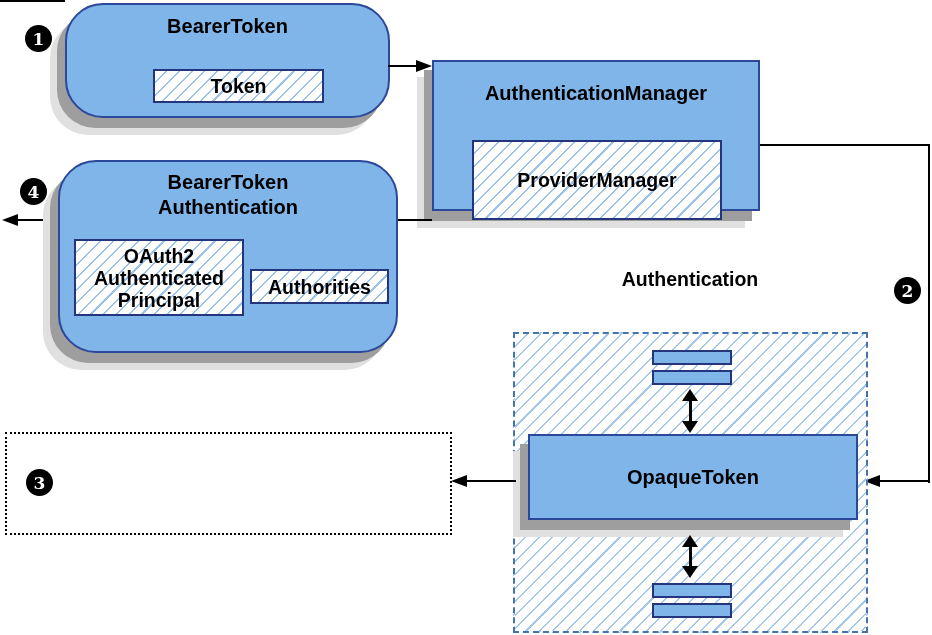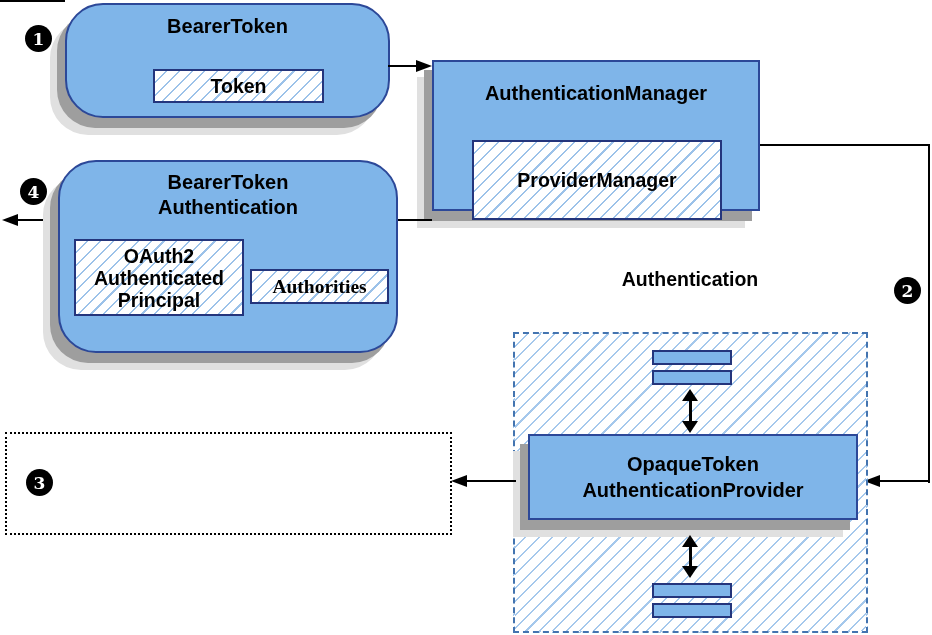--- a/index.html
+++ b/index.html
@@ -85,21 +85,21 @@
   <div class="node rounded" style="left:58px;top:160px;width:340px;height:193px;">
     <div class="title" style="padding-top:8px;line-height:25px;">
       <div>BearerToken</div>
       <div>Authentication</div>
     </div>
     <div class="hatchbox" style="left:14px;top:77px;width:170px;height:77px;">
       <div>OAuth2</div>
       <div>Authenticated</div>
       <div>Principal</div>
     </div>
-    <div class="hatchbox" style="left:190px;top:107px;width:139px;height:35px;font-family:Liberation Serif, serif;">
+    <div class="hatchbox" style="left:190px;top:107px;width:139px;height:35px;">
       <div>Authorities</div>
     </div>
   </div>
 
   <div class="hline" style="left:760px;top:144px;width:170px;height:2px;"></div>
   <div class="vline" style="left:928px;top:144px;width:2px;height:339px;"></div>
   <div class="hline" style="left:880px;top:480px;width:50px;height:2px;"></div>
   <div class="tri-left" style="left:864px;top:475px;"></div>
   <div class="badge" style="left:894px;top:277px;">
     <span>2</span>
@@ -116,21 +116,20 @@
 
   <div class="dblarrow" style="left:679px;top:389px;height:44px;">
     <span class="da-up"></span>
     <span class="da-shaft"></span>
     <span class="da-down"></span>
   </div>
 
   <div class="node centerv" style="left:528px;top:434px;width:330px;height:86px;">
     <div class="title" style="line-height:26px;">
       <div>OpaqueToken</div>
-      <div>AuthenticationProvider</div>
     </div>
   </div>
 
   <div class="dblarrow" style="left:679px;top:535px;height:43px;">
     <span class="da-up"></span>
     <span class="da-shaft"></span>
     <span class="da-down"></span>
   </div>
 
   <div class="bar" style="left:652px;top:583px;"></div>

